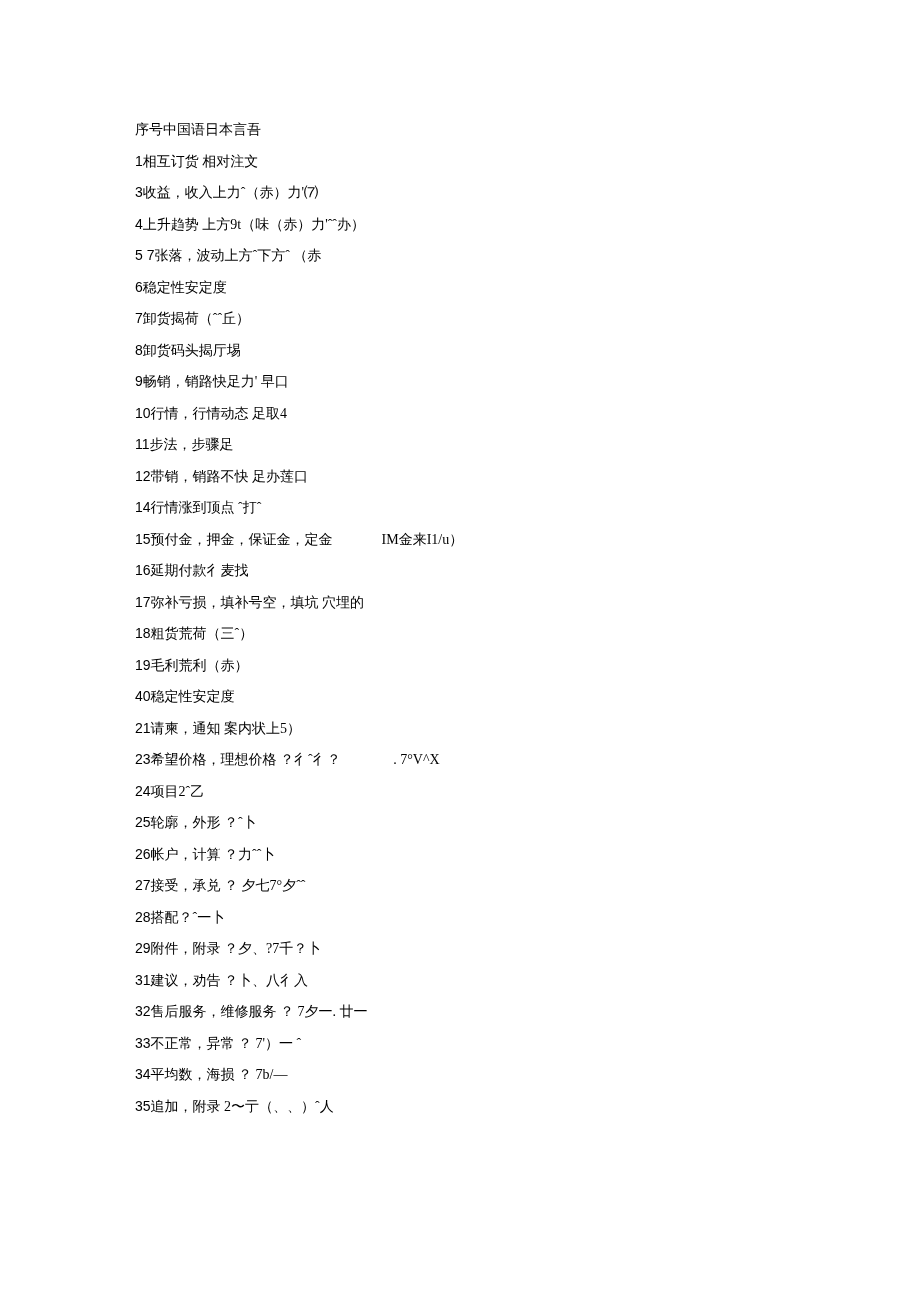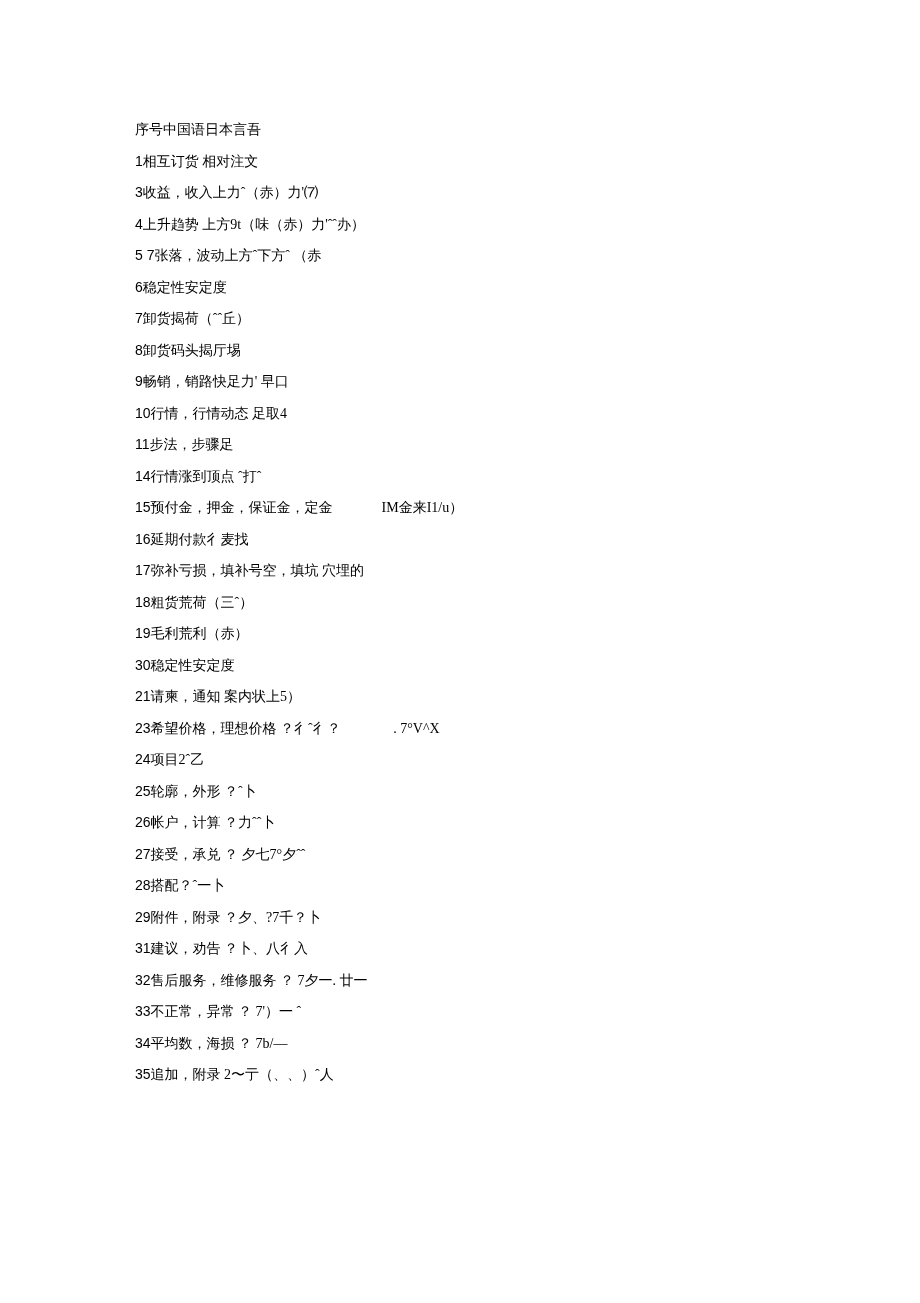--- a/index.html
+++ b/index.html
@@ -35,27 +35,28 @@
       <div class="line"><span class="num">1</span><span>相互订货 相对注文</span></div>
       <div class="line"><span class="num">3</span><span>收益，收入上力ˆ（赤）力'⑺</span></div>
       <div class="line"><span class="num">4</span><span>上升趋势 上方9t（味（赤）力'ˆˆ办）</span></div>
       <div class="line"><span class="num">5 7</span><span>张落，波动上方ˆ下方ˆ （赤</span></div>
       <div class="line"><span class="num">6</span><span>稳定性安定度</span></div>
       <div class="line"><span class="num">7</span><span>卸货揭荷（ˆˆ丘）</span></div>
       <div class="line"><span class="num">8</span><span>卸货码头揭厅埸</span></div>
       <div class="line"><span class="num">9</span><span>畅销，销路快足力' 早口</span></div>
       <div class="line ital"><span class="num">10</span><span>行情，行情动态 足取4</span></div>
       <div class="line"><span class="num">11</span><span>步法，步骤足</span></div>
+      <div class="line ital"><span class="num">12</span><span>带销，销路不快 足办莲口</span></div>
       <div class="line"><span class="num">14</span><span>行情涨到顶点 ˆ打ˆ</span></div>
       <div class="line ital"><span class="num">15</span><span>预付金，押金，保证金，定金              IM金来I1/u）</span></div>
       <div class="line"><span class="num">16</span><span>延期付款彳麦找</span></div>
       <div class="line"><span class="num">17</span><span>弥补亏损，填补号空，填坑 穴埋的</span></div>
       <div class="line"><span class="num">18</span><span>粗货荒荷（三ˆ）</span></div>
       <div class="line"><span class="num">19</span><span>毛利荒利（赤）</span></div>
-      <div class="line"><span class="num">30</span><span>稳定性安定度</span></div>
+      <div class="line"><span class="num">40</span><span>稳定性安定度</span></div>
       <div class="line"><span class="num">21</span><span>请柬，通知 案内状上5）</span></div>
       <div class="line"><span class="num">23</span><span>希望价格，理想价格 ？彳ˆ彳？               . 7°V^X</span></div>
       <div class="line"><span class="num">24</span><span>项目2ˆ乙</span></div>
       <div class="line"><span class="num">25</span><span>轮廓，外形 ？ˆ卜</span></div>
       <div class="line"><span class="num">26</span><span>帐户，计算 ？力ˆˆ卜</span></div>
       <div class="line"><span class="num">27</span><span>接受，承兑 ？ 夕七7°夕ˆˆ</span></div>
       <div class="line"><span class="num">28</span><span>搭配？ˆ一卜</span></div>
       <div class="line"><span class="num">29</span><span>附件，附录 ？夕、?7千？卜</span></div>
       <div class="line"><span class="num">31</span><span>建议，劝告 ？卜、八彳入</span></div>
       <div class="line"><span class="num">32</span><span>售后服务，维修服务 ？ 7夕一. 廿一</span></div>

